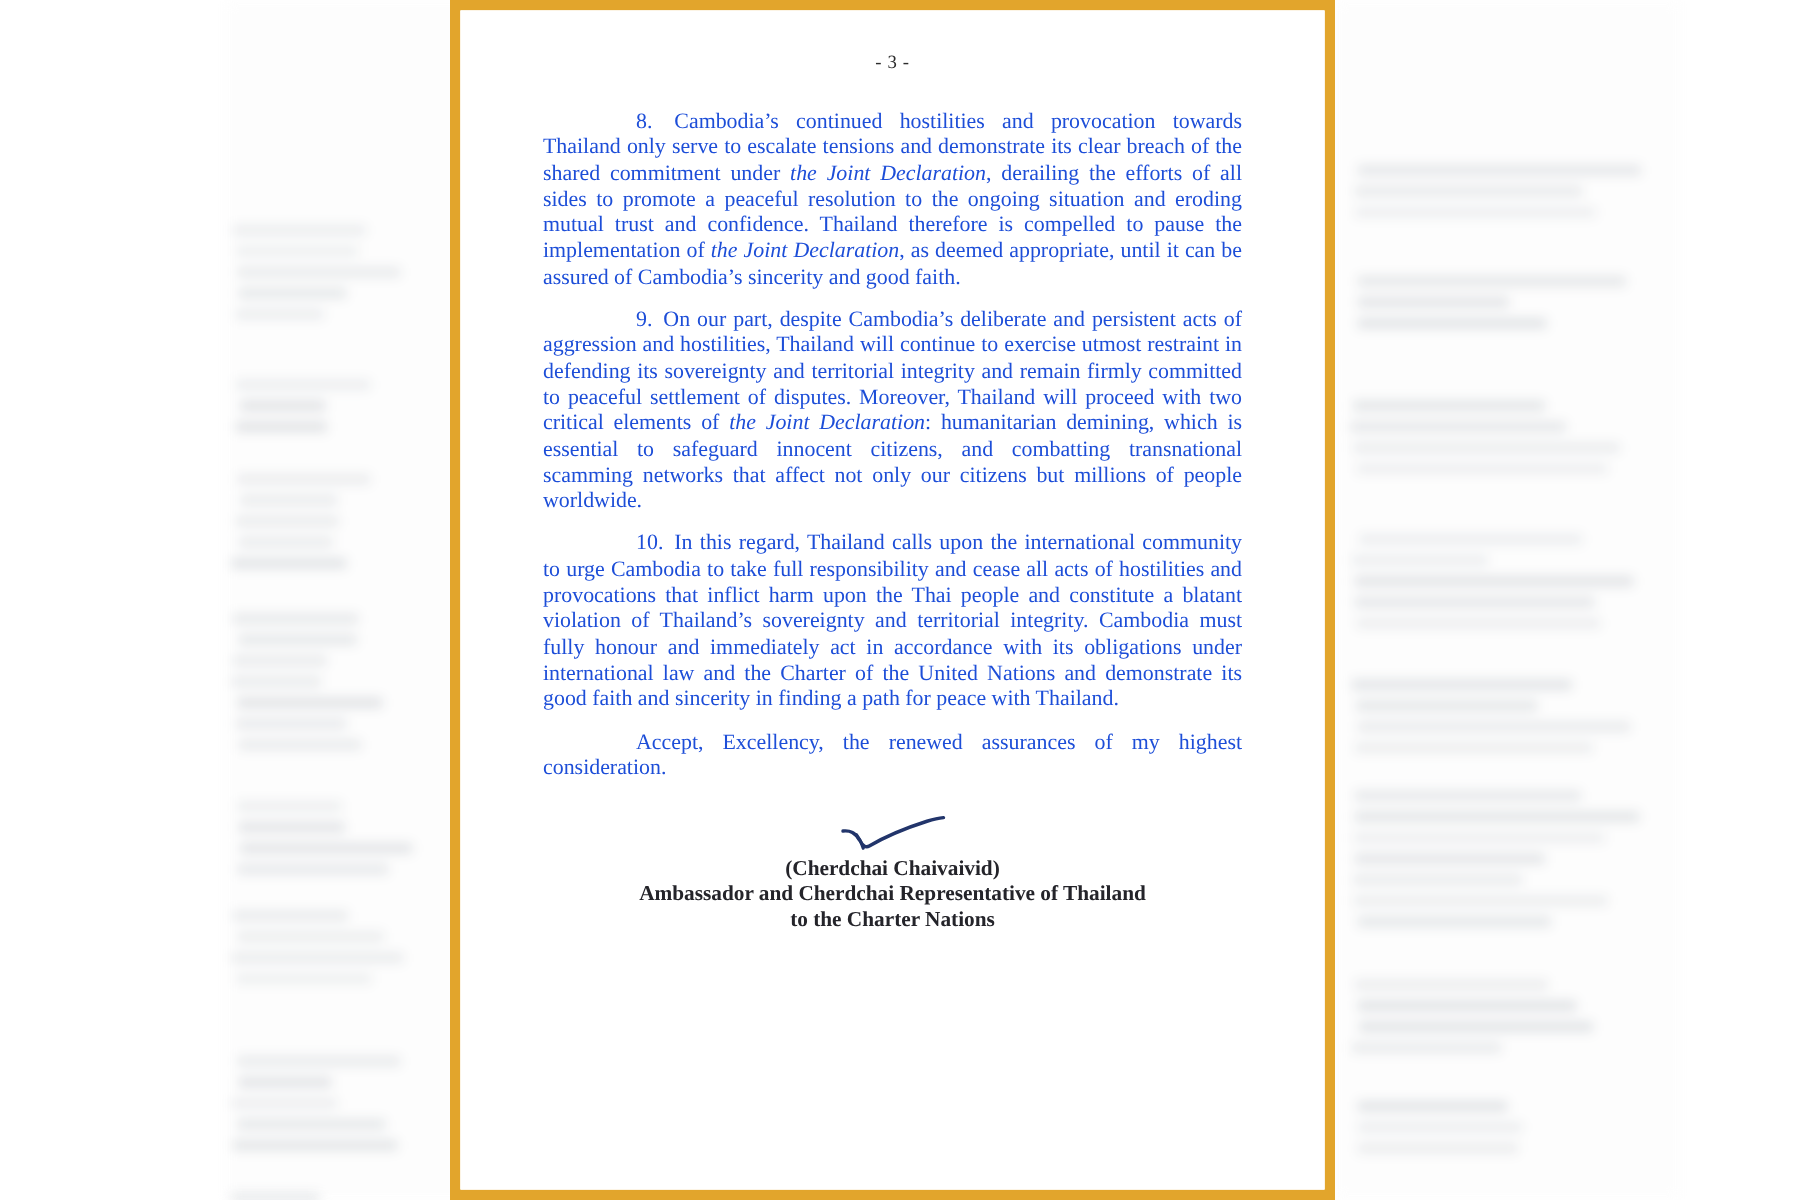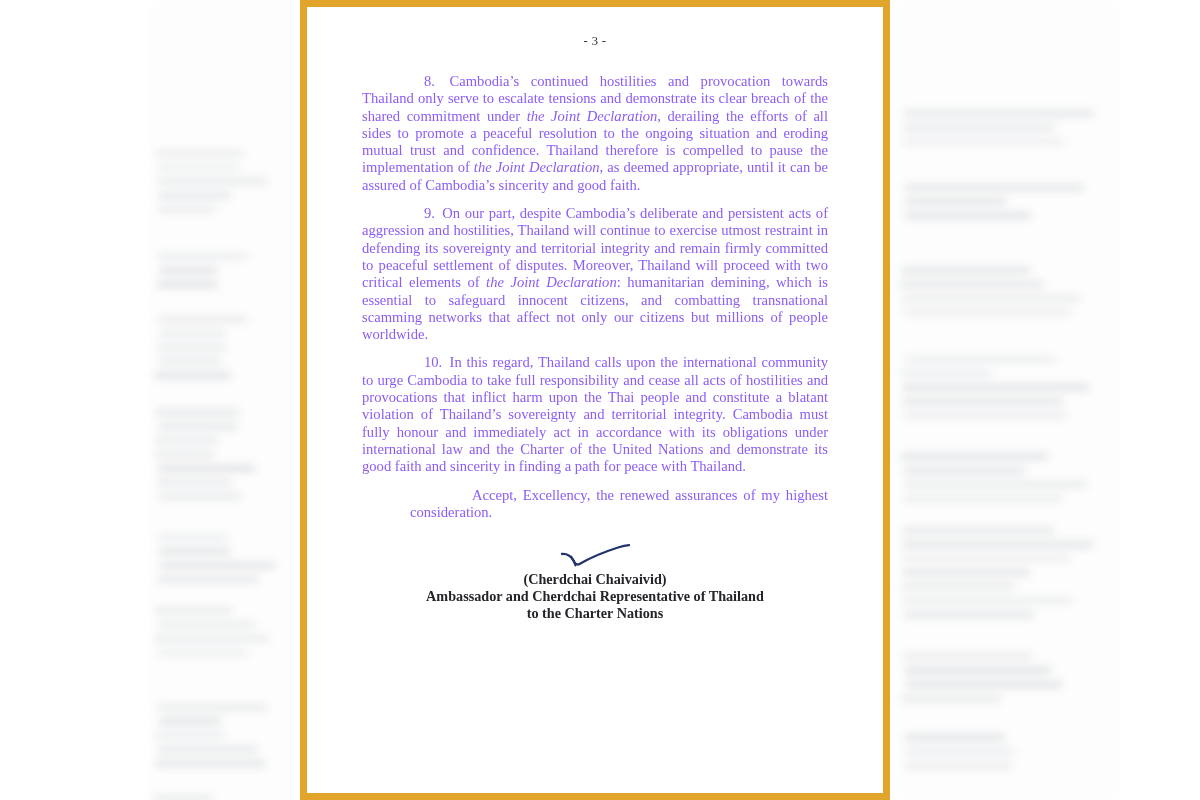--- a/index.html
+++ b/index.html
@@ -79,26 +79,26 @@
     margin: 0 auto;
     padding-top: 24px;
     width: 466px;
   }
 
   .para {
     text-align: justify;
     text-justify: inter-word;
     font-size: 14.6px;
     line-height: 17.3px;
-    color: #8b5cf6;
+    color: #1d4ed8;
     margin: 0 0 11px 0;
     text-indent: 62px;
     hyphens: none;
   }
-  .para:last-of-type { margin-bottom: 0; margin-left: 48px; }
+  .para:last-of-type { margin-bottom: 0; }
   .para i, .para em {
     font-style: italic;
   }
 
   
   #signature-block {
     margin-top: 20px;
     text-align: center;
     font-weight: bold;
   }

